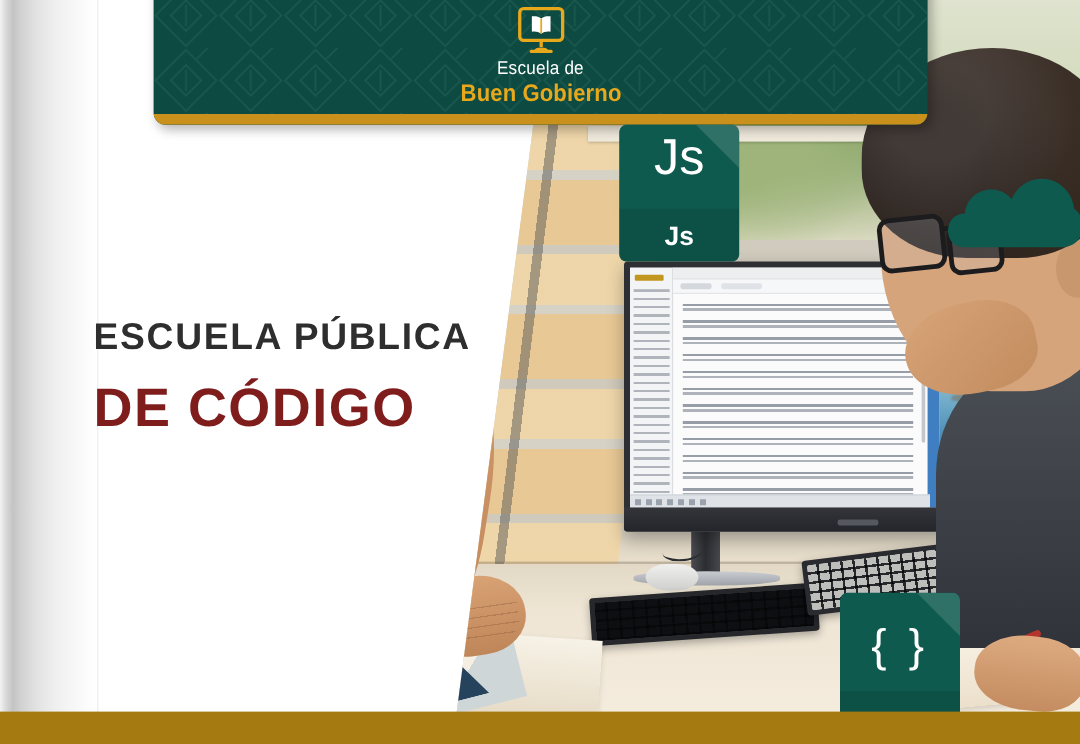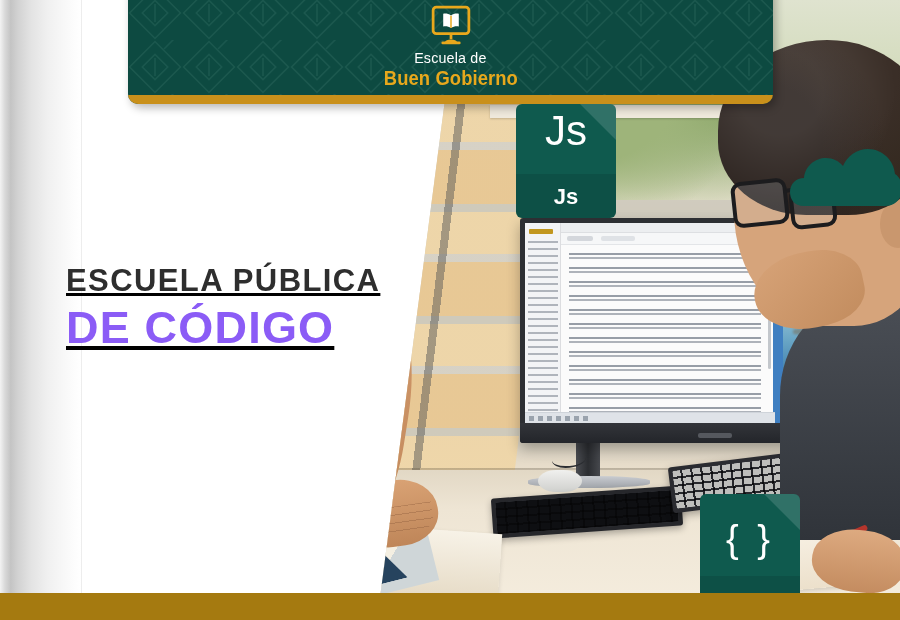--- a/index.html
+++ b/index.html
@@ -376,30 +376,30 @@
   }
   .logo-line2 {
     color:#e8a81c; font-size:20px; font-weight:700;
     letter-spacing:.1px; margin-top:0px;
     font-family:"Liberation Sans", sans-serif;
     transform:scaleX(.92);
   }
 
   
   .headline {
-    position:absolute; left:66px; top:264px; z-index:7;text-decoration:underline;
+    position:absolute; left:78px; top:264px; z-index:7;
   }
   .headline .l1 {
     color:#2e2e2e; font-size:31px; font-weight:700;
     letter-spacing:1.4px; line-height:1.12;
     font-family:"Liberation Sans", sans-serif;
   }
   .headline .l2 {
-    color:#8b5cf6; font-size:45px; font-weight:700;
-    letter-spacing:1.2px; line-height:1.1; margin-top:4px;
+    color:#7f1d1d; font-size:45px; font-weight:700;
+    letter-spacing:1.2px; line-height:1.1; margin-top:16px;
     font-family:"Liberation Sans", sans-serif;
   }
 
   
   .file-badge {
     position:absolute; z-index:8;
     background:#0f5a4e;
     color:#ffffff;
     border-radius:6px;
   }

